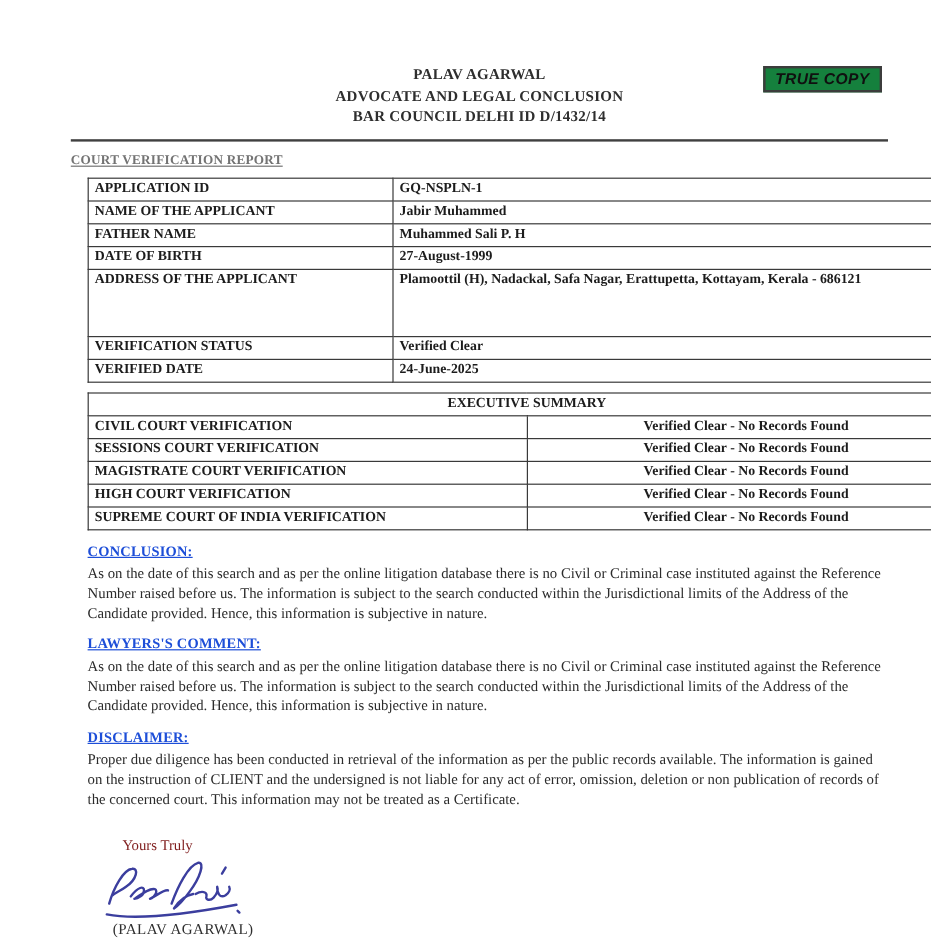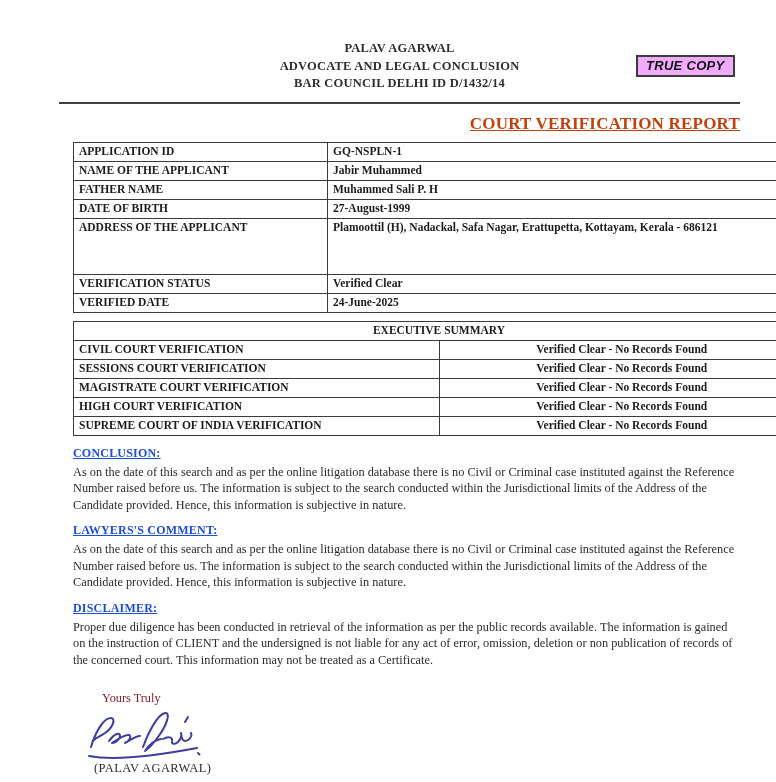--- a/index.html
+++ b/index.html
@@ -14,40 +14,40 @@
 
   
   .stamp {
     position: absolute; left: 636px; top: 55px;
     border: 2px solid #3c3c3c;
     padding: 1px 8px 2px;
     font-family: "Liberation Sans", sans-serif;
     font-weight: bold; font-style: italic;
     font-size: 13px; color: #101010;
     letter-spacing: 0.3px;
-    background: #f0abfc;
+    background: #15803d;
   }
 
   
   .letterhead {
-    padding-top: 40px;
+    padding-top: 54px;
     margin-left: 59px; width: 681px;
     text-align: center;
     font-weight: bold; font-size: 12.5px;
     line-height: 17.5px; color: #2e2e2e;
     letter-spacing: 0.2px;
   }
   .rule {
     margin: 9px 0 0 59px; width: 681px;
     border-top: 2.5px solid #404040; height: 0;
   }
   .title {
     margin: 10px 0 0 59px; width: 681px;
-    text-align: right; font-weight: bold;
-    font-size: 17px; color: #c2410c;
+    text-align: left; font-weight: bold;
+    font-size: 11px; color: #737373;
     text-decoration: underline; letter-spacing: 0.2px;
   }
 
   
   table {
     margin: 8px 0 4px 73px; width: 732px;
     border-collapse: collapse;
     table-layout: fixed;
   }
   td {

